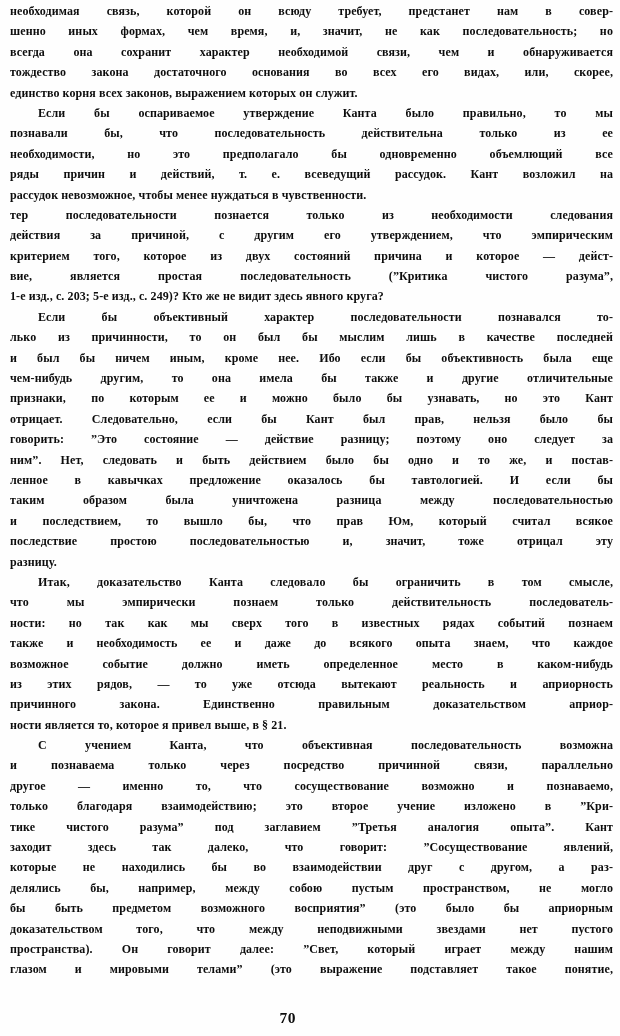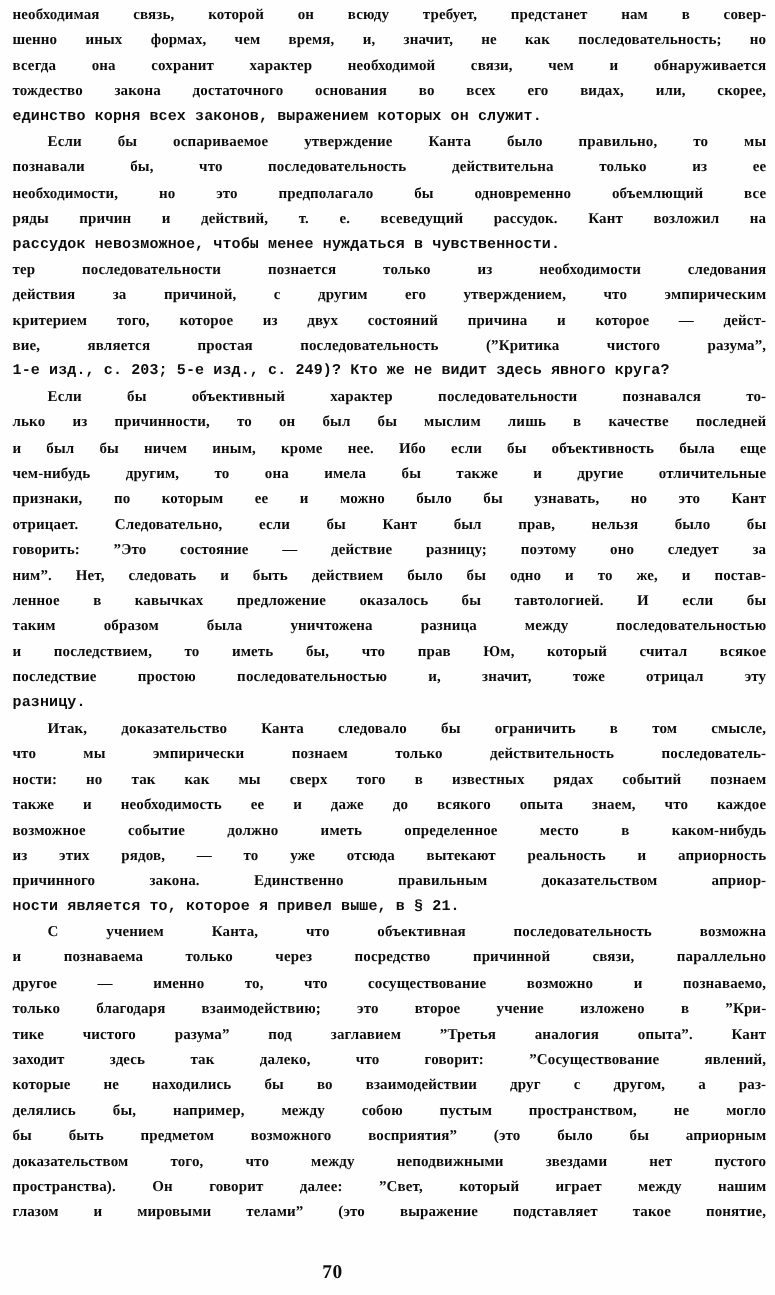--- a/index.html
+++ b/index.html
@@ -36,33 +36,32 @@
     line-height: 20.4px;
     height: 20.4px;
     white-space: normal;
     text-align: justify;
     text-align-last: justify;
     overflow: visible;
     letter-spacing: 0.1px;
   }
   .line.last {
     text-align-last: left;
-    font-family: Liberation Mono, monospace;
   }
   .line.indent {
     padding-left: 28px;
   }
   .em {
   }
   .page-number {
     position: absolute;
     top: 1009px;
     left: 236px;
     width: 60px;
-    text-align: center;
+    text-align: right;
     font-size: 15.5px;
     font-weight: 700;
     letter-spacing: 0.5px;
   }
 </style>
 </head>
 <body>
 
 <div class="page">
   <div class="text-block">
@@ -91,21 +90,21 @@
         <div class="line indent"><span>Если бы объективный характер последовательности познавался то-</span></div>
         <div class="line"><span>лько из причинности, то он был бы мыслим лишь в качестве последней</span></div>
         <div class="line"><span>и был бы ничем иным, кроме нее. Ибо если бы объективность была еще</span></div>
         <div class="line"><span>чем-нибудь другим, то она имела бы также и другие отличительные</span></div>
         <div class="line"><span>признаки, по которым ее и можно было бы узнавать, но это Кант</span></div>
         <div class="line"><span>отрицает. Следовательно, если бы Кант был прав, нельзя было бы</span></div>
         <div class="line"><span>говорить: ”Это состояние — действие разницу; поэтому оно следует за</span></div>
         <div class="line"><span>ним”. Нет, следовать и быть действием было бы одно и то же, и постав-</span></div>
         <div class="line"><span>ленное в кавычках предложение оказалось бы тавтологией. И если бы</span></div>
         <div class="line"><span>таким образом была уничтожена разница между последовательностью</span></div>
-        <div class="line"><span>и последствием, то иметь бы, что прав Юм, который считал всякое</span></div>
+        <div class="line"><span>и последствием, то вышло бы, что прав Юм, который считал всякое</span></div>
         <div class="line"><span>последствие простою последовательностью и, значит, тоже отрицал эту</span></div>
         <div class="line last"><span>разницу.</span></div>
       </div>
       <div class="paragraph">
         <div class="line indent"><span>Итак, доказательство Канта следовало бы ограничить в том смысле,</span></div>
         <div class="line"><span>что мы эмпирически познаем только </span><span class="em">действительность</span><span> последователь-</span></div>
         <div class="line"><span>ности: но так как мы сверх того в известных рядах событий познаем</span></div>
         <div class="line"><span>также и </span><span class="em">необходимость</span><span> ее и даже до всякого опыта знаем, что каждое</span></div>
         <div class="line"><span>возможное событие должно иметь определенное место в каком-нибудь</span></div>
         <div class="line"><span>из этих рядов, — то уже отсюда вытекают реальность и априорность</span></div>

